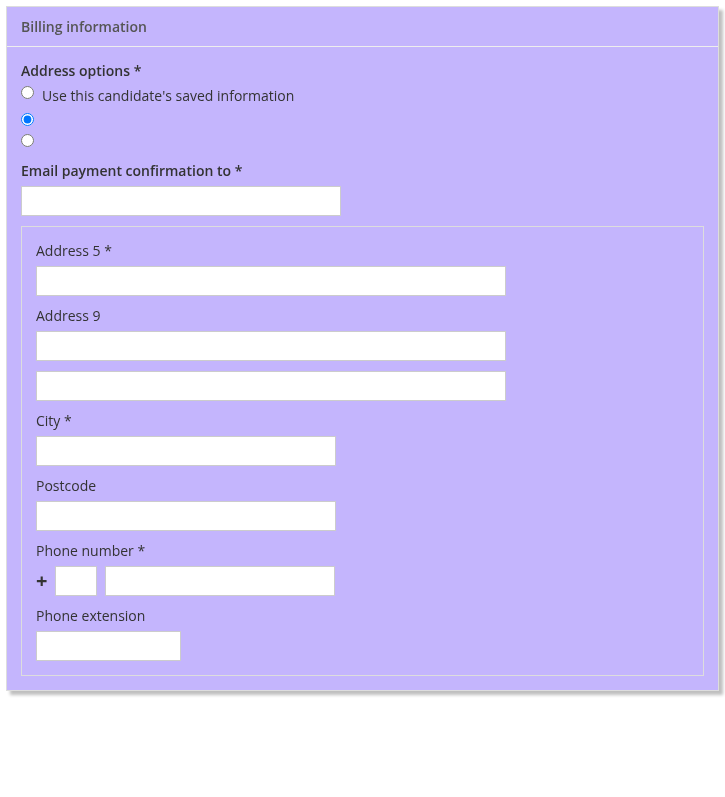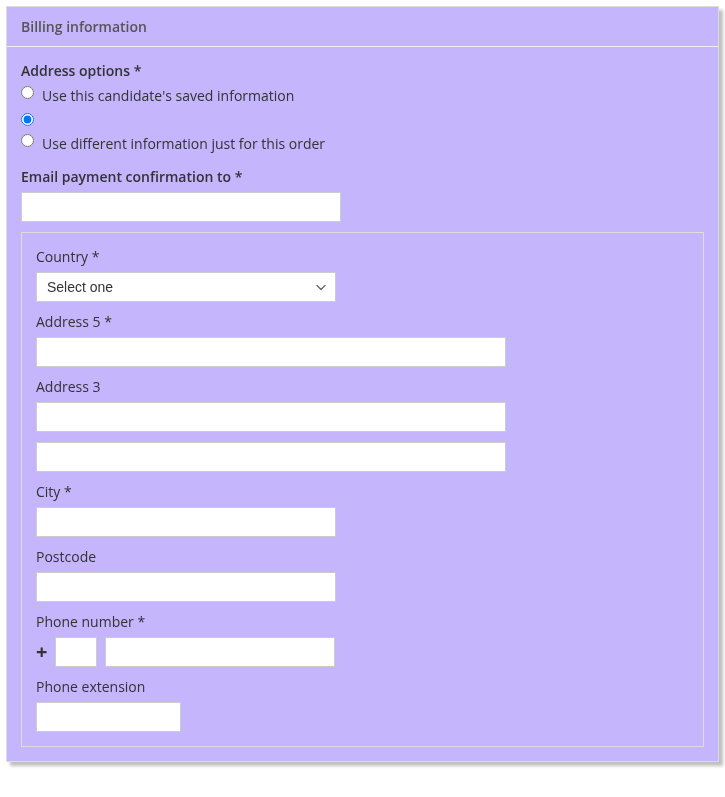--- a/index.html
+++ b/index.html
@@ -142,52 +142,38 @@
         <input type="radio" name="addropt" style="">
         <span>Use this candidate's saved information</span>
       </label>
 
       <label class="radio-option">
         <input type="radio" name="addropt" checked="" style="">
       </label>
 
       <label class="radio-option">
         <input type="radio" name="addropt" style="">
-        <span>Use different information just for this order</span>
       </label>
     </div>
 
     <div class="form-group">
       <label class="form-label">Email payment confirmation to *</label>
       <input type="text" class="text-input" value="" style="">
     </div>
 
     <div class="inner-box">
 
-      <div class="field-row">
-        <label class="field-label">Country *</label>
-        <div class="select-wrapper">
-          <select>
-            <option>Select one</option>
-          </select>
-          <span class="select-chevron">
-            <svg width="10" height="10" viewBox="0 0 10 10">
-                <path d="M1 3 L5 7 L9 3" stroke="#666" stroke-width="1.3" fill="none" stroke-linecap="round" stroke-linejoin="round"></path>
-              </svg>
-          </span>
-        </div>
-      </div>
 
       <div class="field-row">
         <label class="field-label">Address 5 *</label>
         <input type="text" class="text-input text-input-wide" value="" style="">
       </div>
 
       <div class="field-row">
-        <label class="field-label">Address 3</label>
+        <label class="field-label">Address 9</label>
         <input type="text" class="text-input text-input-wide" value="" style="">
       </div>
 
       <div class="field-row">
         <input type="text" class="text-input text-input-wide" value="" style="">
       </div>
 
       <div class="field-row">
         <label class="field-label">City *</label>
         <input type="text" class="text-input text-input-med" value="" style="">

